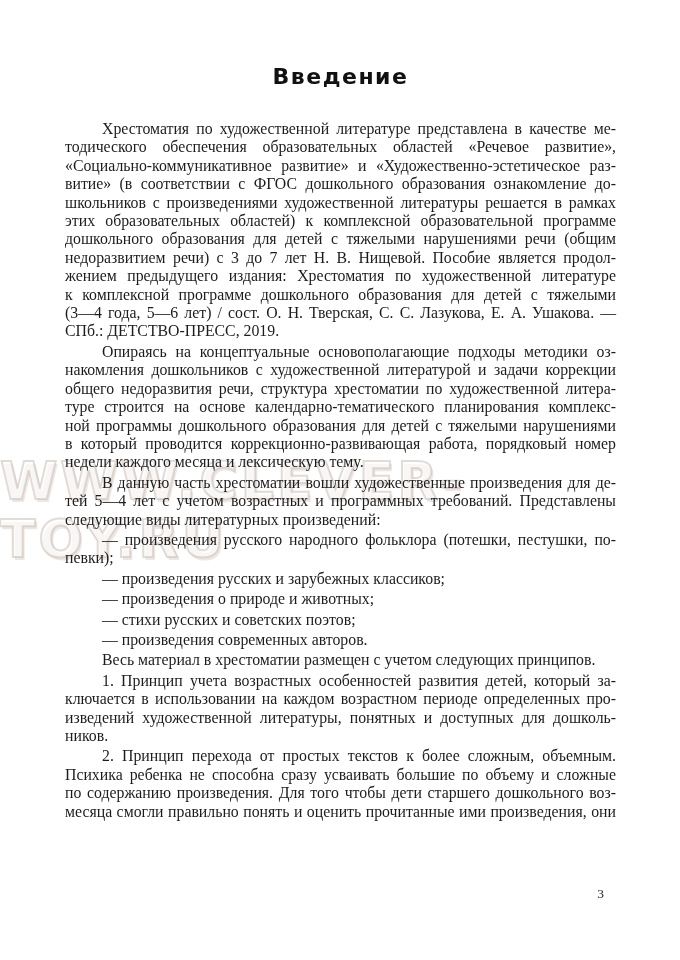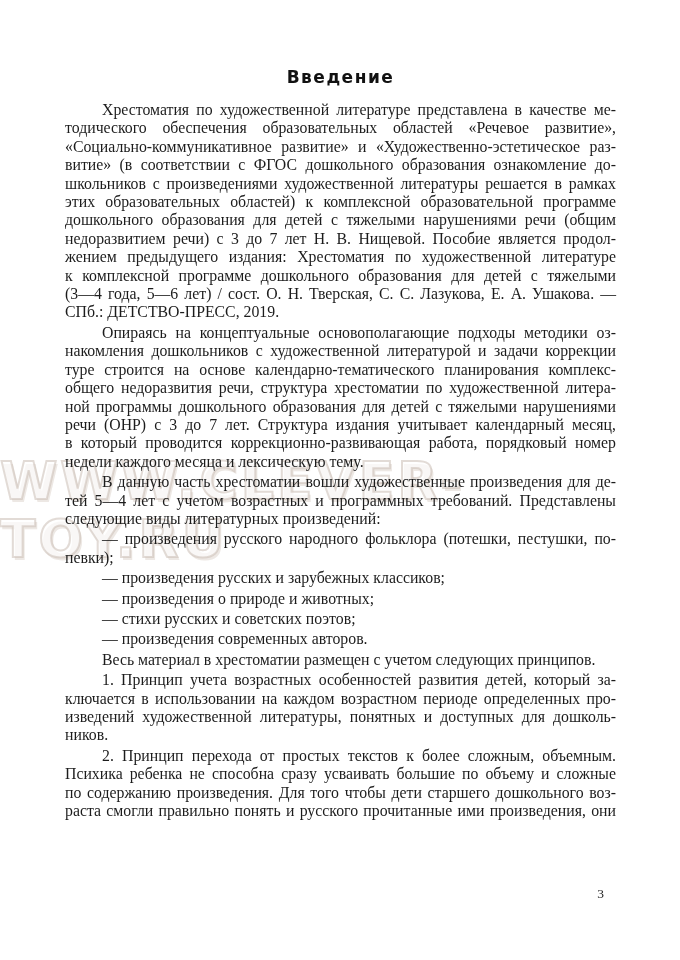--- a/index.html
+++ b/index.html
@@ -17,25 +17,25 @@
     color: #1c1c1c;
     box-sizing: border-box;
     padding: 63px 62px 0 63px;
   }
   .title {
     position: relative;
     z-index: 2;
     text-align: center;
     font-family: "DejaVu Sans", sans-serif;
     font-weight: 900;
-    font-size: 17px;
+    font-size: 22px;
     line-height: 28px;
     letter-spacing: 1.5px;
     color: #111111;
-    margin: 0 0 10px 0;
+    margin: 0 0 29px 0;
   }
   .text-body {
     position: relative;
     z-index: 2;
   }
   .block { margin: 2px; }
   .ln {
     font-size: 15.8px;
     line-height: 18.4px;
     text-align: justify;
@@ -92,24 +92,23 @@
         <div class="ln">дошкольного образования для детей с тяжелыми нарушениями речи (общим</div>
         <div class="ln">недоразвитием речи) с 3 до 7 лет Н. В. Нищевой. Пособие является продол-</div>
         <div class="ln">жением предыдущего издания: Хрестоматия по художественной литературе</div>
         <div class="ln">к комплексной программе дошкольного образования для детей с тяжелыми</div>
         <div class="ln">(3—4 года, 5—6 лет) / сост. О. Н. Тверская, С. С. Лазукова, Е. А. Ушакова. —</div>
         <div class="ln end">СПб.: ДЕТСТВО-ПРЕСС, 2019.</div>
       </div>
       <div class="block">
         <div class="ln ind">Опираясь на концептуальные основополагающие подходы методики оз-</div>
         <div class="ln">накомления дошкольников с художественной литературой и задачи коррекции</div>
+        <div class="ln">общего недоразвития речи, структура хрестоматии по художественной литера-</div>
         <div class="ln">туре строится на основе календарно-тематического планирования комплекс-</div>
-        <div class="ln">общего недоразвития речи, структура хрестоматии по художественной литера-</div>
         <div class="ln">ной программы дошкольного образования для детей с тяжелыми нарушениями</div>
-        <div class="ln">речи (ОНР) с 3 до 7 лет. Структура издания учитывает календарный месяц,</div>
         <div class="ln">в который проводится коррекционно-развивающая работа, порядковый номер</div>
         <div class="ln end">недели каждого месяца и лексическую тему.</div>
       </div>
       <div class="block">
         <div class="ln ind">В данную часть хрестоматии вошли художественные произведения для де-</div>
         <div class="ln">тей 5—4 лет с учетом возрастных и программных требований. Представлены</div>
         <div class="ln end">следующие виды литературных произведений:</div>
       </div>
       <div class="block">
         <div class="ln ind">— произведения русского народного фольклора (потешки, пестушки, по-</div>
@@ -133,18 +132,18 @@
       <div class="block">
         <div class="ln ind">1. Принцип учета возрастных особенностей развития детей, который за-</div>
         <div class="ln">ключается в использовании на каждом возрастном периоде определенных про-</div>
         <div class="ln">изведений художественной литературы, понятных и доступных для дошколь-</div>
         <div class="ln end">ников.</div>
       </div>
       <div class="block">
         <div class="ln ind">2. Принцип перехода от простых текстов к более сложным, объемным.</div>
         <div class="ln">Психика ребенка не способна сразу усваивать большие по объему и сложные</div>
         <div class="ln">по содержанию произведения. Для того чтобы дети старшего дошкольного воз-</div>
-        <div class="ln">раста смогли правильно понять и русского прочитанные ими произведения, они</div>
+        <div class="ln">месяца смогли правильно понять и оценить прочитанные ими произведения, они</div>
       </div>
     </div>
 
   <div class="page-number">3</div>
 </div>
 
 </body></html>

